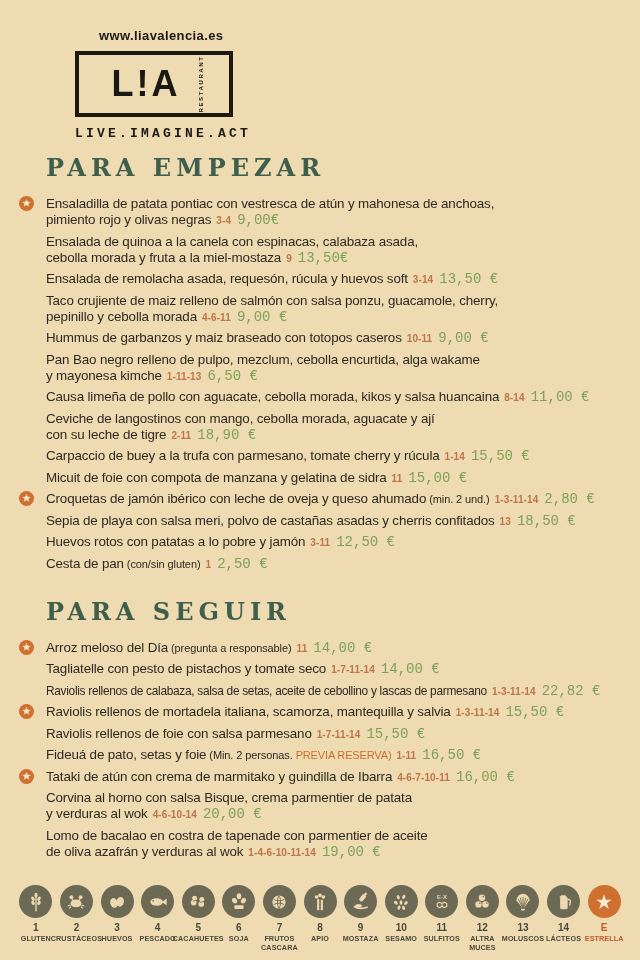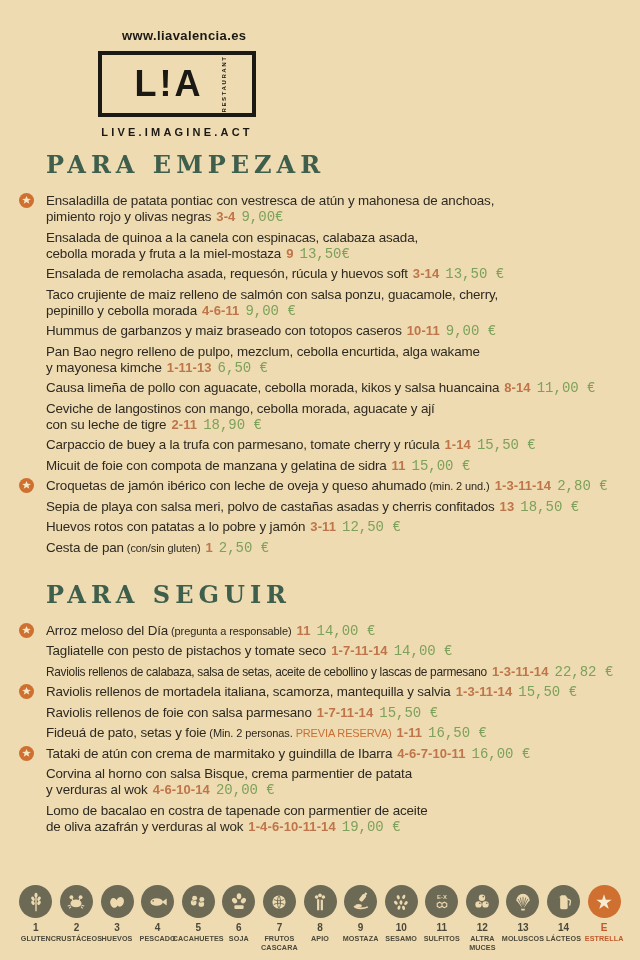--- a/index.html
+++ b/index.html
@@ -3,58 +3,58 @@
 <meta charset="utf-8">
 <style>
   html,body{margin:0;padding:0;}
   body{
     width:640px;height:960px;overflow:hidden;position:relative;
     background:#eedbb2;
     font-family:"Liberation Sans", sans-serif;
     color:#2e2a21;
   }
   
-  .header{padding:28px 0 0 50px;margin-left:48px;}
+  .header{padding:28px 0 0 75px;}
   .url{font-weight:bold;font-size:13px;letter-spacing:.4px;color:#1a1913;margin-left:24px;}
   .logo-box{
     width:150px;height:58px;border:4px solid #1a1913;margin-top:8px;
     position:relative;display:flex;align-items:center;justify-content:center;
   }
   .logo-main{
     font-family:Liberation Sans, sans-serif;font-weight:bold;font-size:36px;
     letter-spacing:3px;color:#1a1913;padding-right:16px;line-height:1;
   }
   .logo-side{
     position:absolute;right:-1px;top:50%;
     transform:translate(0,-50%) rotate(-90deg);transform-origin:center;
     font-size:6px;font-weight:bold;letter-spacing:1.6px;color:#1a1913;white-space:nowrap;
   }
   .tagline{
     width:158px;text-align:center;margin-top:9px;
-    font-size:11px;font-weight:bold;letter-spacing:3.2px;color:#1a1913;
+    font-size:13px;font-weight:bold;letter-spacing:3.2px;color:#1a1913;font-family:Liberation Mono, monospace;
   }
   
   .menu{padding:0 14px 0 46px;margin-top:12px;}
   .section-title{
     font-family:"DejaVu Serif", serif;font-weight:bold;font-size:24px;
     letter-spacing:5px;color:#3f5f4d;margin:0 0 14px 0;
   }
   .section + .section .section-title{margin-top:24px;}
   .item{
     position:relative;margin-bottom:4.5px;
     font-size:13.4px;line-height:16px;letter-spacing:-0.15px;color:#2e2a21;
   }
   .item.compact{font-size:11.9px;letter-spacing:-0.3px;}
   .star{position:absolute;left:-27px;top:0;width:15px;height:15px;display:inline-block;}
   .star svg{width:15px;height:15px;display:block;}
   .name{white-space:pre-line;}
   .note{font-size:11px;letter-spacing:-0.1px;margin-left:3px;}
   .note-accent{font-size:11px;color:#c96f33;margin-left:3px;}
   .allergens{
-    font-size:13px;font-weight:bold;color:#bf7449;
+    font-size:10px;font-weight:bold;color:#bf7449;
     letter-spacing:.1px;margin-left:5px;margin-right:2px;
   }
   .price{font-size:14px;color:#7da15a;margin-left:4px;letter-spacing:0;font-family:Liberation Mono, monospace;}
   
   .footer{
     position:absolute;left:0;right:0;bottom:8px;
     display:flex;justify-content:center;
   }
   .al-cell{width:40.6px;display:flex;flex-direction:column;align-items:center;}
   .al-circle{

